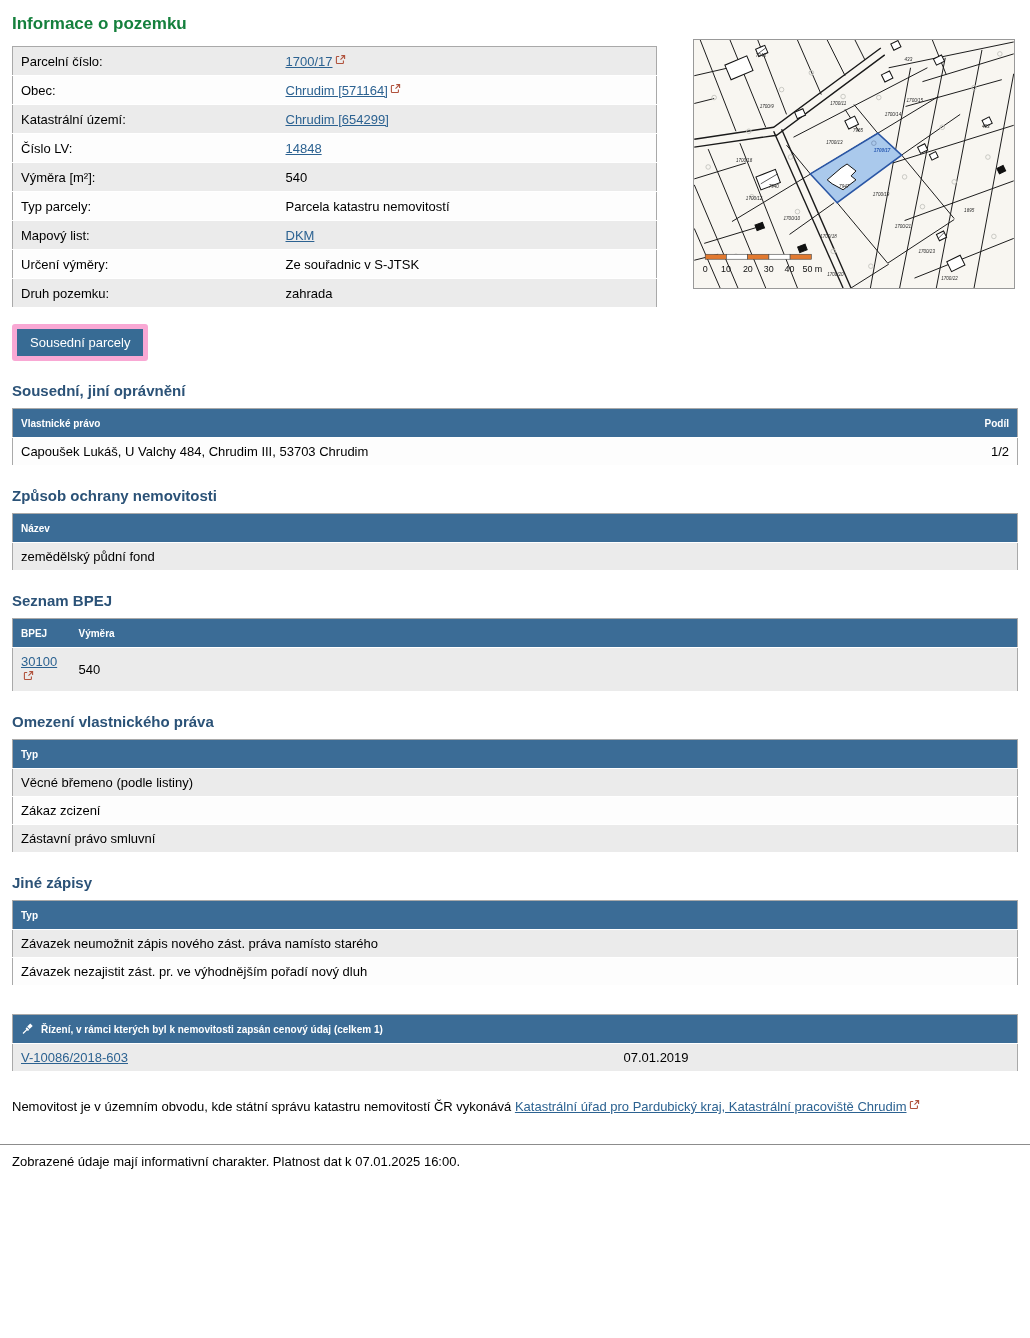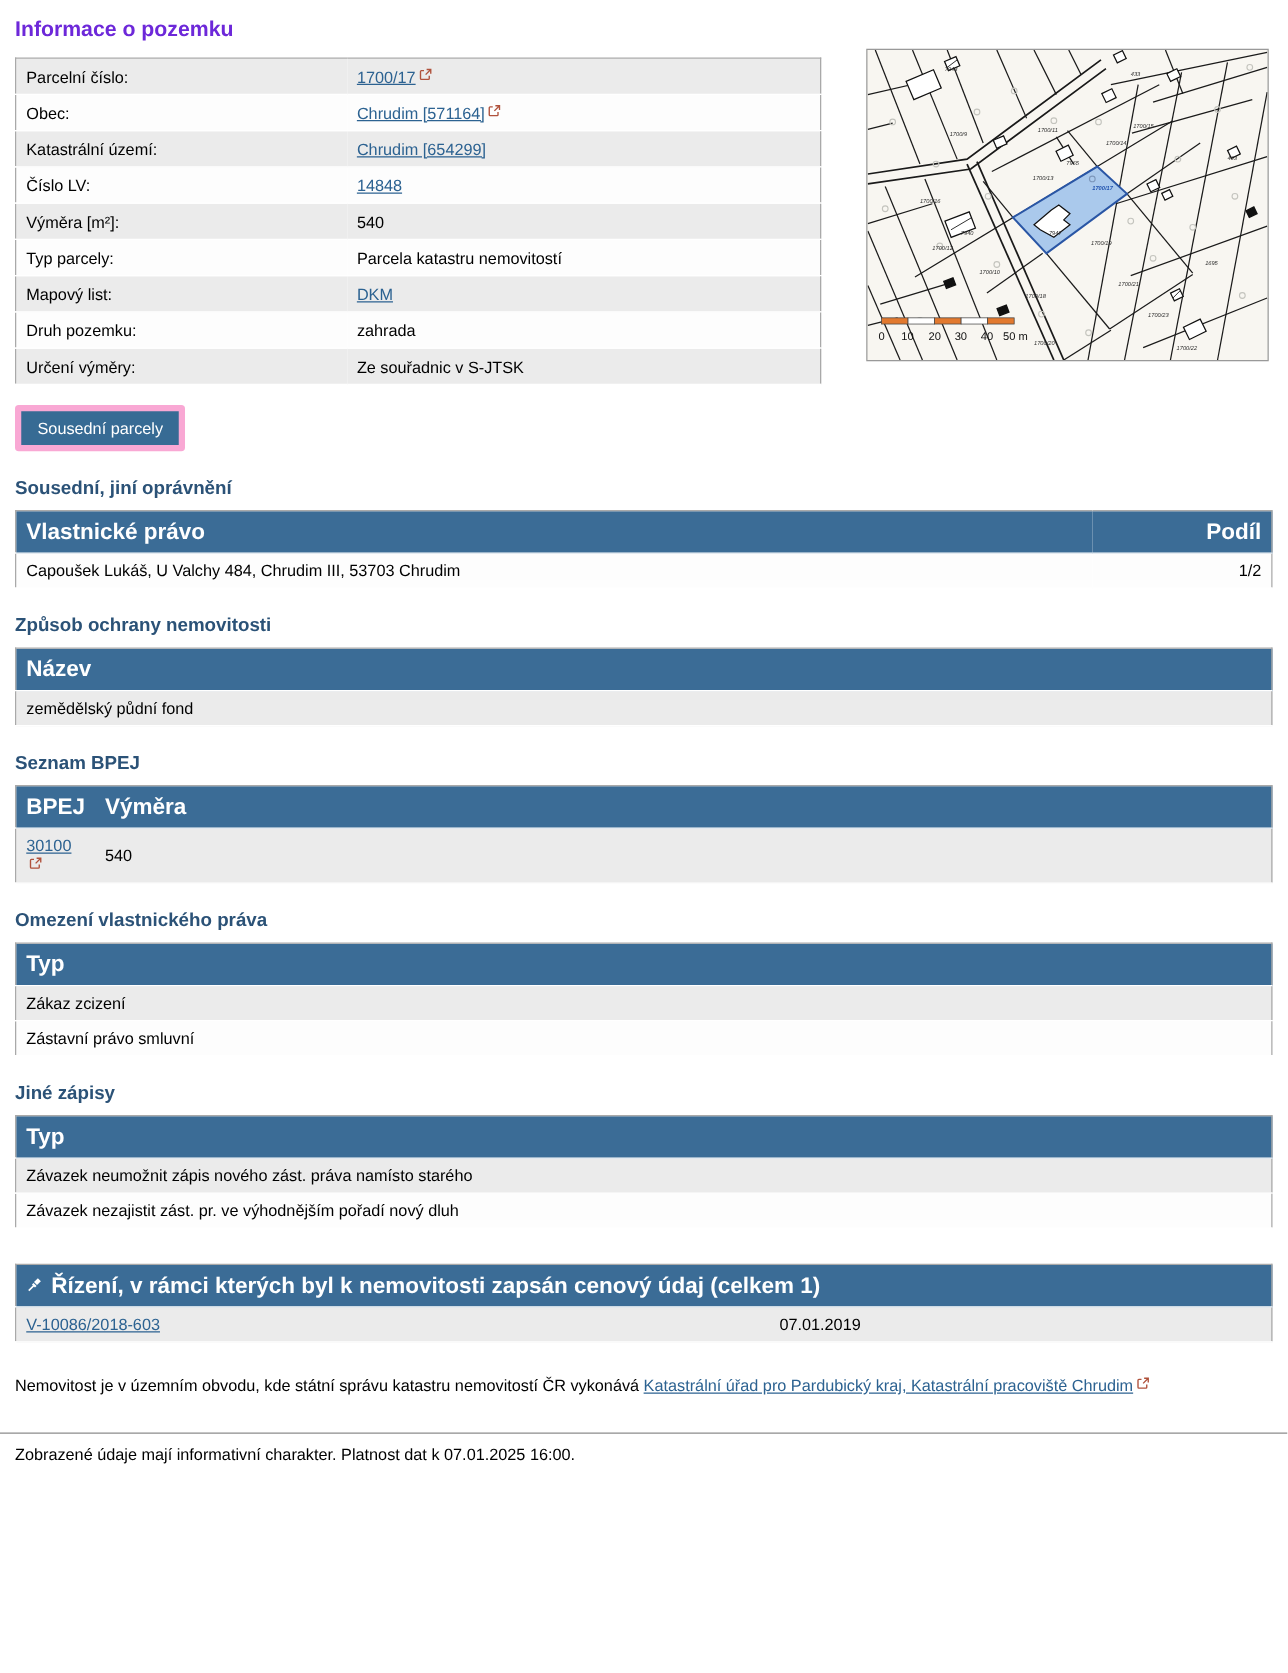--- a/index.html
+++ b/index.html
@@ -2,39 +2,39 @@
 <html lang="cs"><head>
 <meta charset="utf-8">
 <style>
   * { box-sizing: border-box; }
   html,body { margin:0; padding:0; }
   body {
     width:1030px; height:1338px; background:#fff; color:#000;
     font-family:"Liberation Sans", sans-serif; font-size:13px;
     position:relative; overflow:hidden;
   }
-  h1 { color:#6d28d9; font-size:17px; font-weight:bold; margin:14px 12px 12px 12px; }
+  h1 { color:#15803d; font-size:17px; font-weight:bold; margin:14px 12px 12px 12px; }
   h2 { color:#2b5277; font-size:15px; font-weight:bold; margin:21px 12px 9px 12px; }
   a { color:#2c6291; text-decoration:underline; }
   .top-section { display:flex; align-items:flex-start; padding:0 12px; }
   table { border-collapse:collapse; }
   .info-table { width:645px; border:1px solid #a9a9a9; }
   .info-table td { padding:6px 8px; height:29px; border-bottom:1px solid #fff; }
   .info-table tr:nth-child(odd) { background:#ebebeb; }
   .info-table tr:nth-child(even) { background:#fdfdfd; }
   .info-table td.lbl { width:265px; }
   .map-box { margin-left:36px; margin-top:-7px; width:322px; height:250px; border:1px solid #999; background:#f8f6f1; }
   .btn {
     margin:16px 0 0 12px; background:#376b94; color:#fff; border:5px solid #f9a8d4;
     border-radius:3px; padding:6px 13px; font-size:13px; font-family:inherit; cursor:pointer;
   }
   .data-table { width:1006px; margin:0 12px; border:1px solid #a9a9a9; }
   .data-table th {
     background:#3b6c96; color:#fff; text-align:left; font-weight:bold;
-    padding:6px 8px; height:29px; font-size:18px; border-bottom:1px solid #fff;
+    padding:6px 8px; height:29px; font-size:10px; border-bottom:1px solid #fff;
   }
   .data-table td { padding:6px 8px; height:17px; border-bottom:1px solid #fff; }
   .data-table tbody tr:nth-child(odd) { background:#ebebeb; }
   .data-table tbody tr:nth-child(even) { background:#fdfdfd; }
   .data-table.rev tbody tr:nth-child(odd) { background:#fdfdfd; }
   .data-table.rev tbody tr:nth-child(even) { background:#ebebeb; }
   th.share, td.share { text-align:right; }
   .bpej-col { width:58px; }
   .proc-id { width:60%; }
   .th-flex { display:flex; align-items:center; gap:7px; }
@@ -85,26 +85,26 @@
       </tr>
       <tr>
         <td class="lbl">Typ parcely:</td>
         <td>Parcela katastru nemovitostí</td>
       </tr>
       <tr>
         <td class="lbl">Mapový list:</td>
         <td><a href="#">DKM</a></td>
       </tr>
       <tr>
+        <td class="lbl">Určení výměry:</td>
+        <td>Ze souřadnic v S-JTSK</td>
+      </tr>
+      <tr>
         <td class="lbl">Druh pozemku:</td>
         <td>zahrada</td>
-      </tr>
-      <tr>
-        <td class="lbl">Určení výměry:</td>
-        <td>Ze souřadnic v S-JTSK</td>
       </tr>
     </tbody>
   </table>
 
   <div class="map-box">
     <svg viewBox="0 0 322 250" width="320" height="248">
       <rect width="322" height="250" fill="#f8f6f1"></rect>
 
       <g stroke="#1a1a1a" stroke-width="1.4" fill="none">
         <path d="M0,100 L80,88 L188,8"></path>
@@ -300,20 +300,23 @@
 
 <h2>Omezení vlastnického práva</h2>
 <table class="data-table">
   <thead>
     <tr>
         <th>Typ</th>
       </tr>
   </thead>
   <tbody>
     <tr>
+        <td>Věcné břemeno (podle listiny)</td>
+      </tr>
+    <tr>
         <td>Zákaz zcizení</td>
       </tr>
     <tr>
         <td>Zástavní právo smluvní</td>
       </tr>
   </tbody>
 </table>
 
 <h2>Jiné zápisy</h2>
 <table class="data-table">

